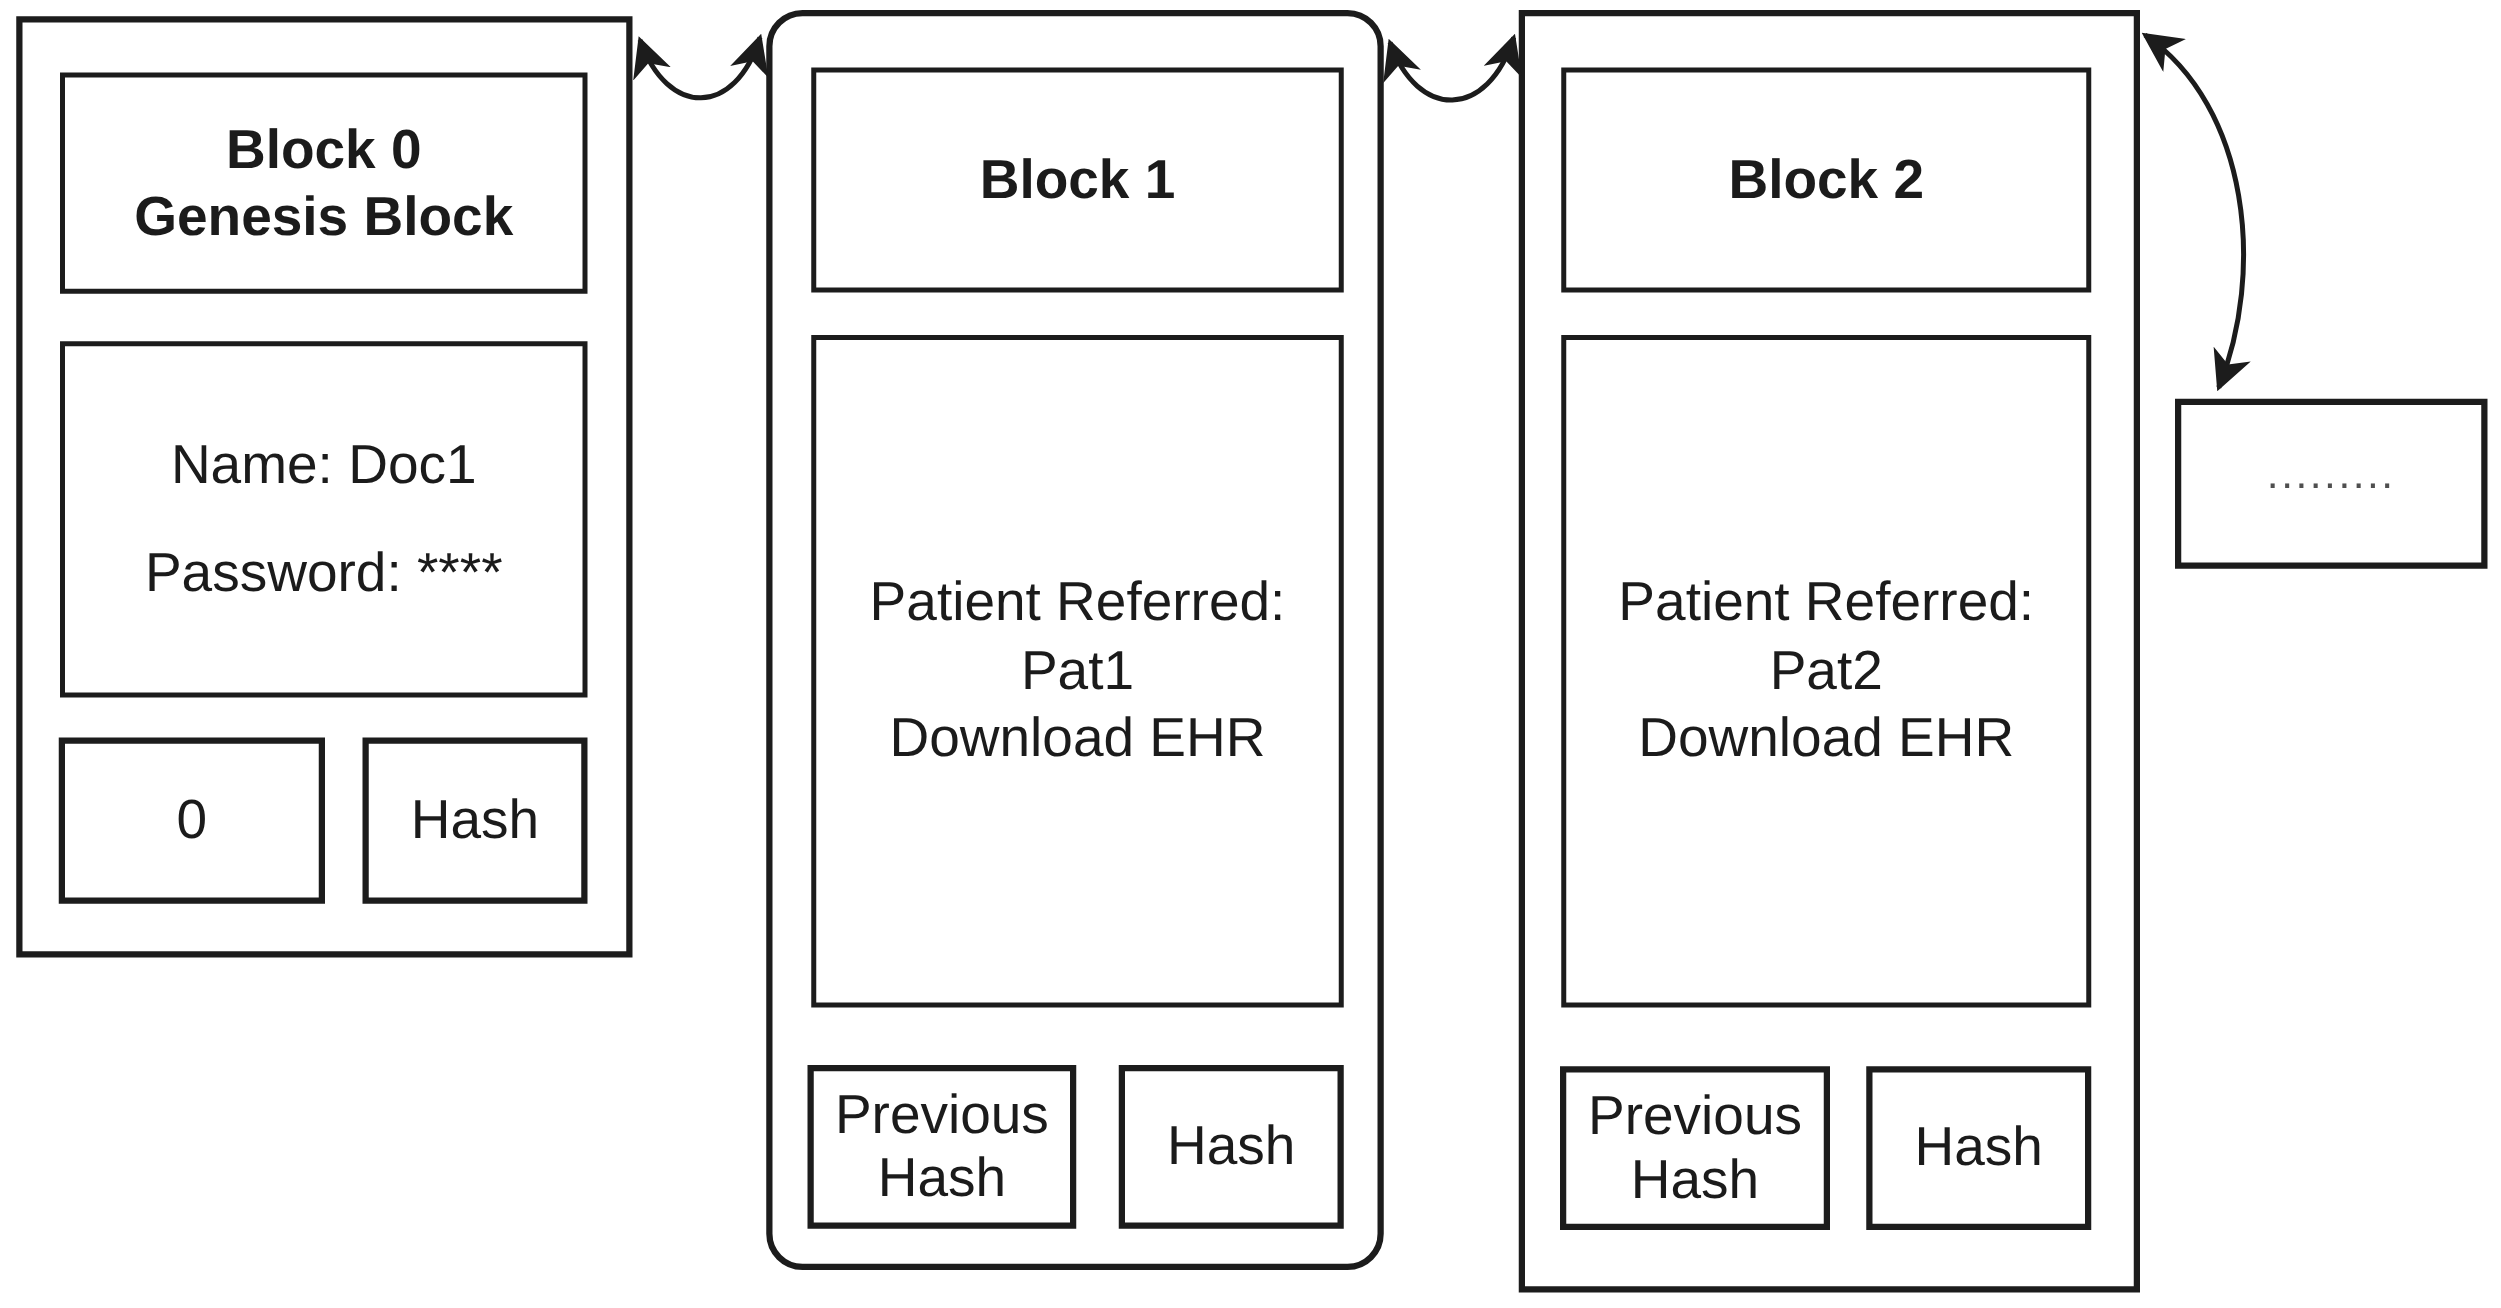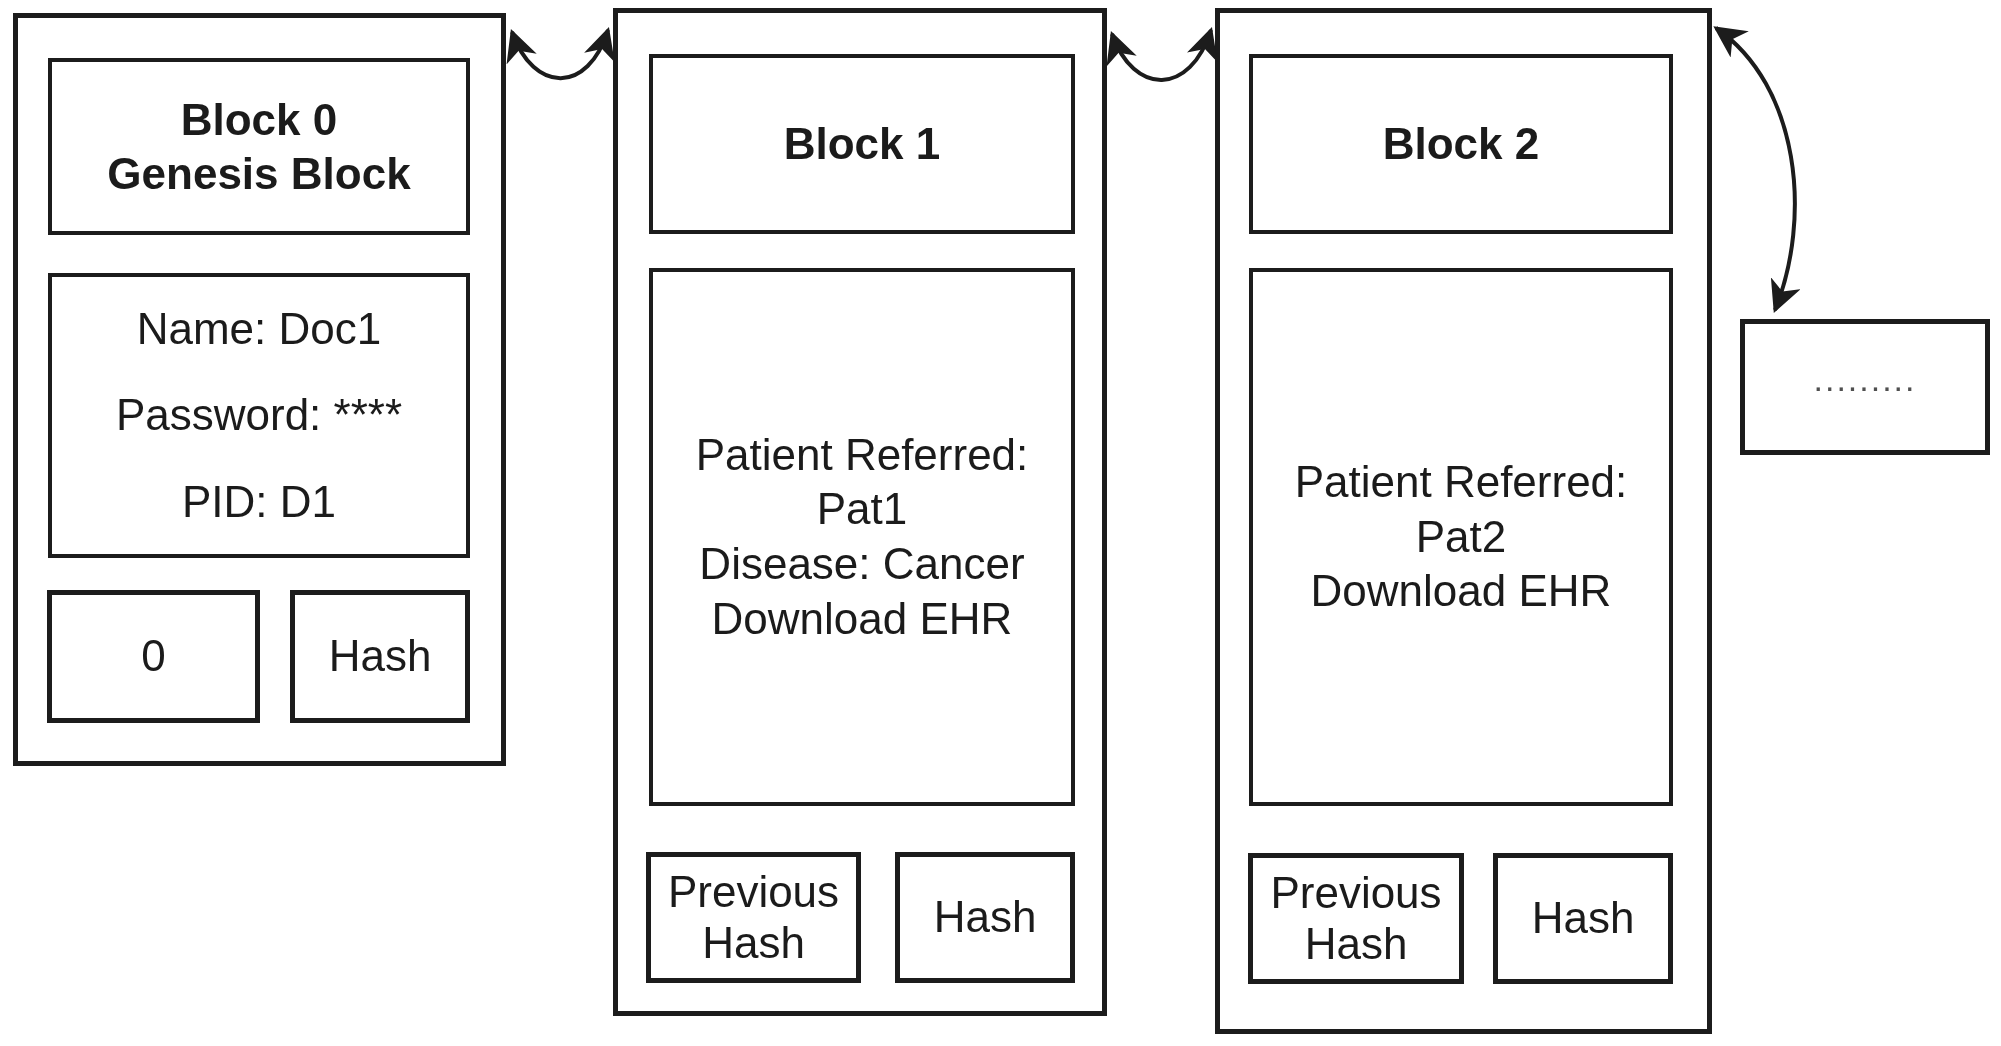--- a/index.html
+++ b/index.html
@@ -60,21 +60,21 @@
   }
 
   
   .block0{ left:13px; top:13px; width:493px; height:753px; }
   .b0-title{ left:30px; top:40px;  width:422px; height:177px; }
   .b0-data { left:30px; top:255px; width:422px; height:285px;gap:32px; }
   .b0-left { left:29px; top:572px; width:213px; height:133px; }
   .b0-right{ left:272px; top:572px; width:180px; height:133px; }
 
   
-  .block1{ left:613px; top:8px; width:494px; height:1008px; }
+  .block1{ left:613px; top:8px; width:494px; height:1008px;border-radius:29px; }
   .b1-title{ left:31px; top:41px;  width:426px; height:180px; }
   .b1-data { left:31px; top:255px; width:426px; height:538px; }
   .b1-left { left:28px; top:839px; width:215px; height:131px; }
   .b1-right{ left:277px; top:839px; width:180px; height:131px; }
 
   
   .block2{ left:1215px; top:8px; width:497px; height:1026px; }
   .b2-title{ left:29px; top:41px;  width:424px; height:180px; }
   .b2-data { left:29px; top:255px; width:424px; height:538px; }
   .b2-left { left:28px; top:840px; width:216px; height:131px; }
@@ -110,38 +110,36 @@
   </svg>
 
   <div class="box block block0">
     <div class="inner titlebox b0-title">
       <div>Block 0</div>
       <div>Genesis Block</div>
     </div>
     <div class="inner databox b0-data">
       <div>Name: Doc1</div>
       <div>Password: ****</div>
-      <div>PID: D1</div>
     </div>
     <div class="smallbox b0-left">
       <span>0</span>
     </div>
     <div class="smallbox b0-right">
       <span>Hash</span>
     </div>
   </div>
 
   <div class="box block block1">
     <div class="inner titlebox b1-title">
       <div>Block 1</div>
     </div>
     <div class="inner databox b1-data">
       <div>Patient Referred:</div>
       <div>Pat1</div>
-      <div>Disease: Cancer</div>
       <div>Download EHR</div>
     </div>
     <div class="smallbox b1-left">
       <span>Previous Hash</span>
     </div>
     <div class="smallbox b1-right">
       <span>Hash</span>
     </div>
   </div>
 

